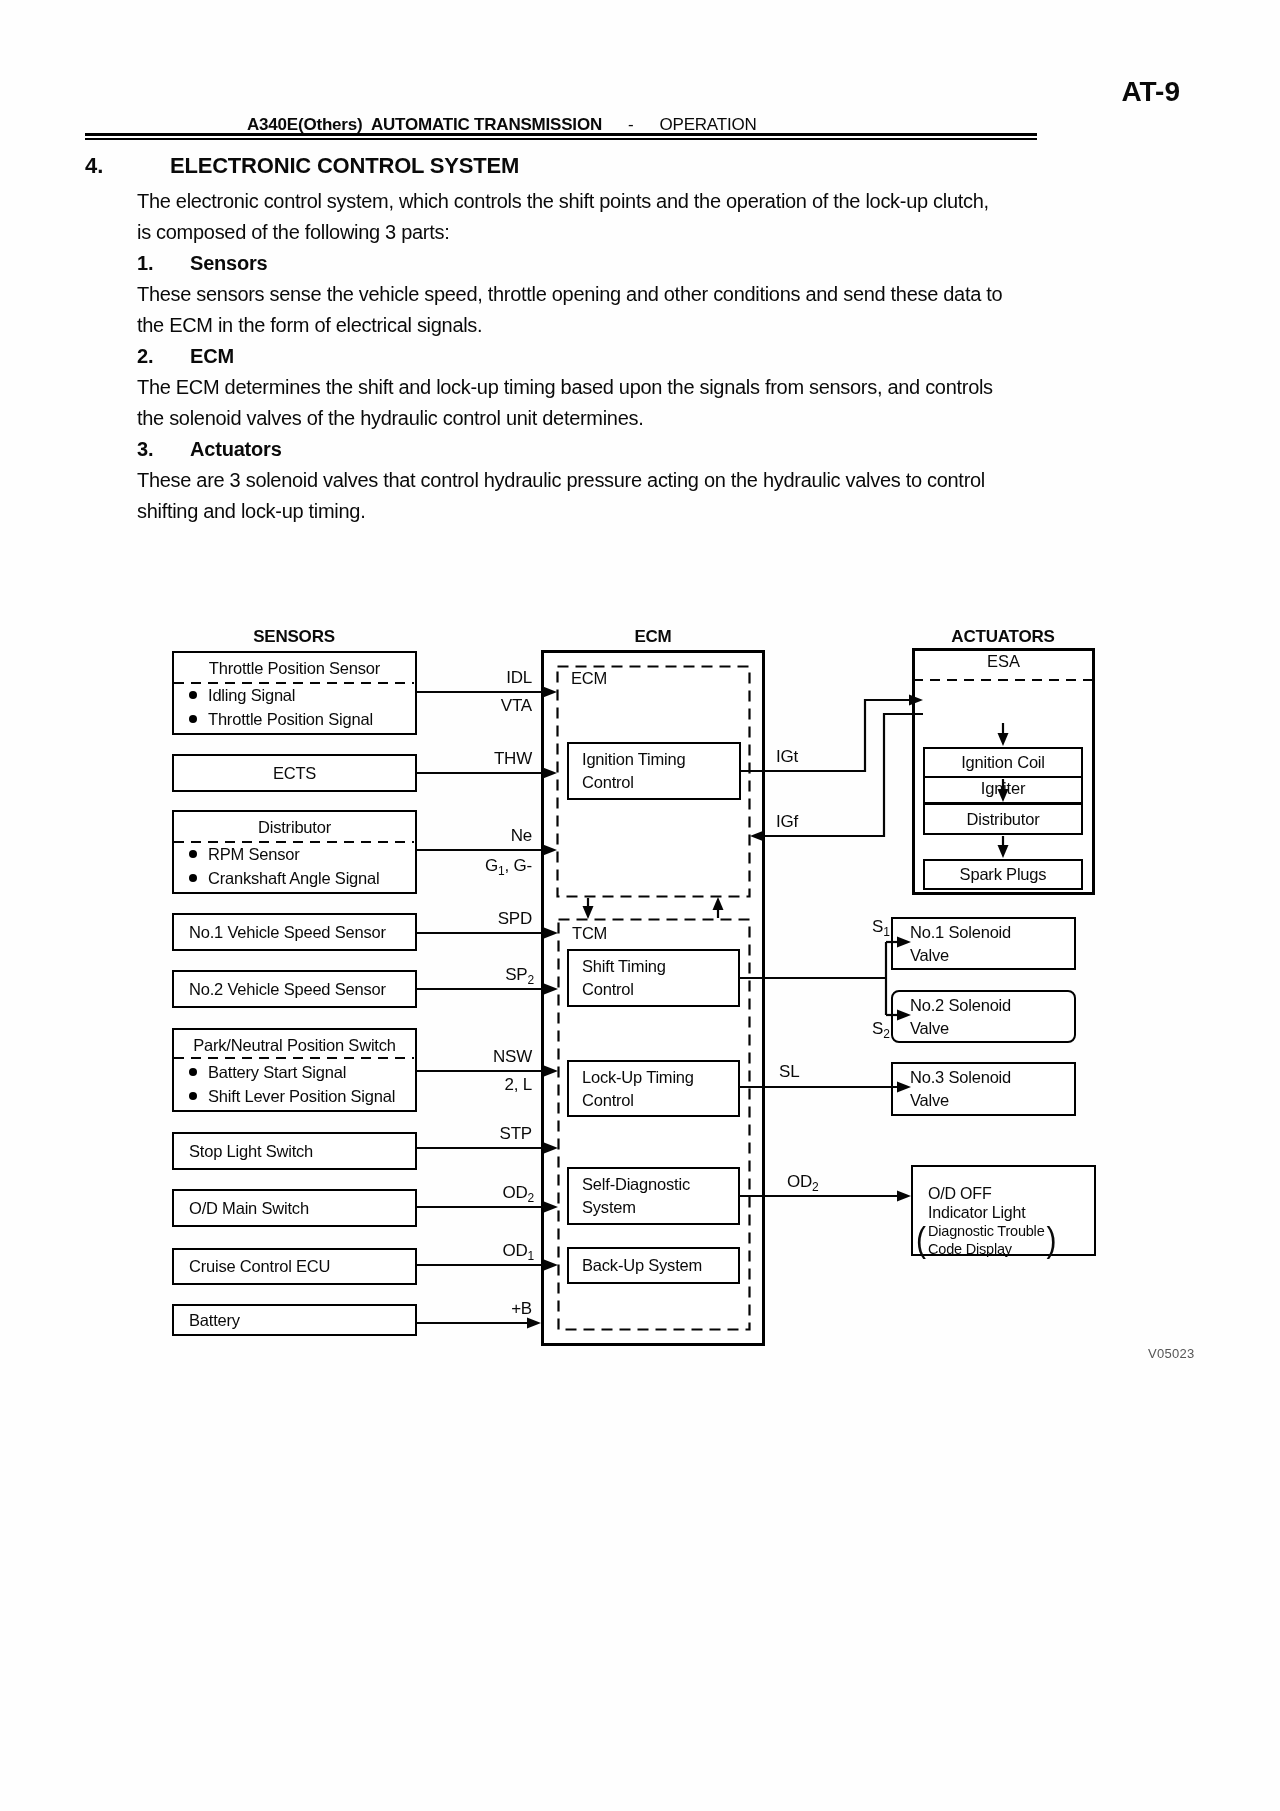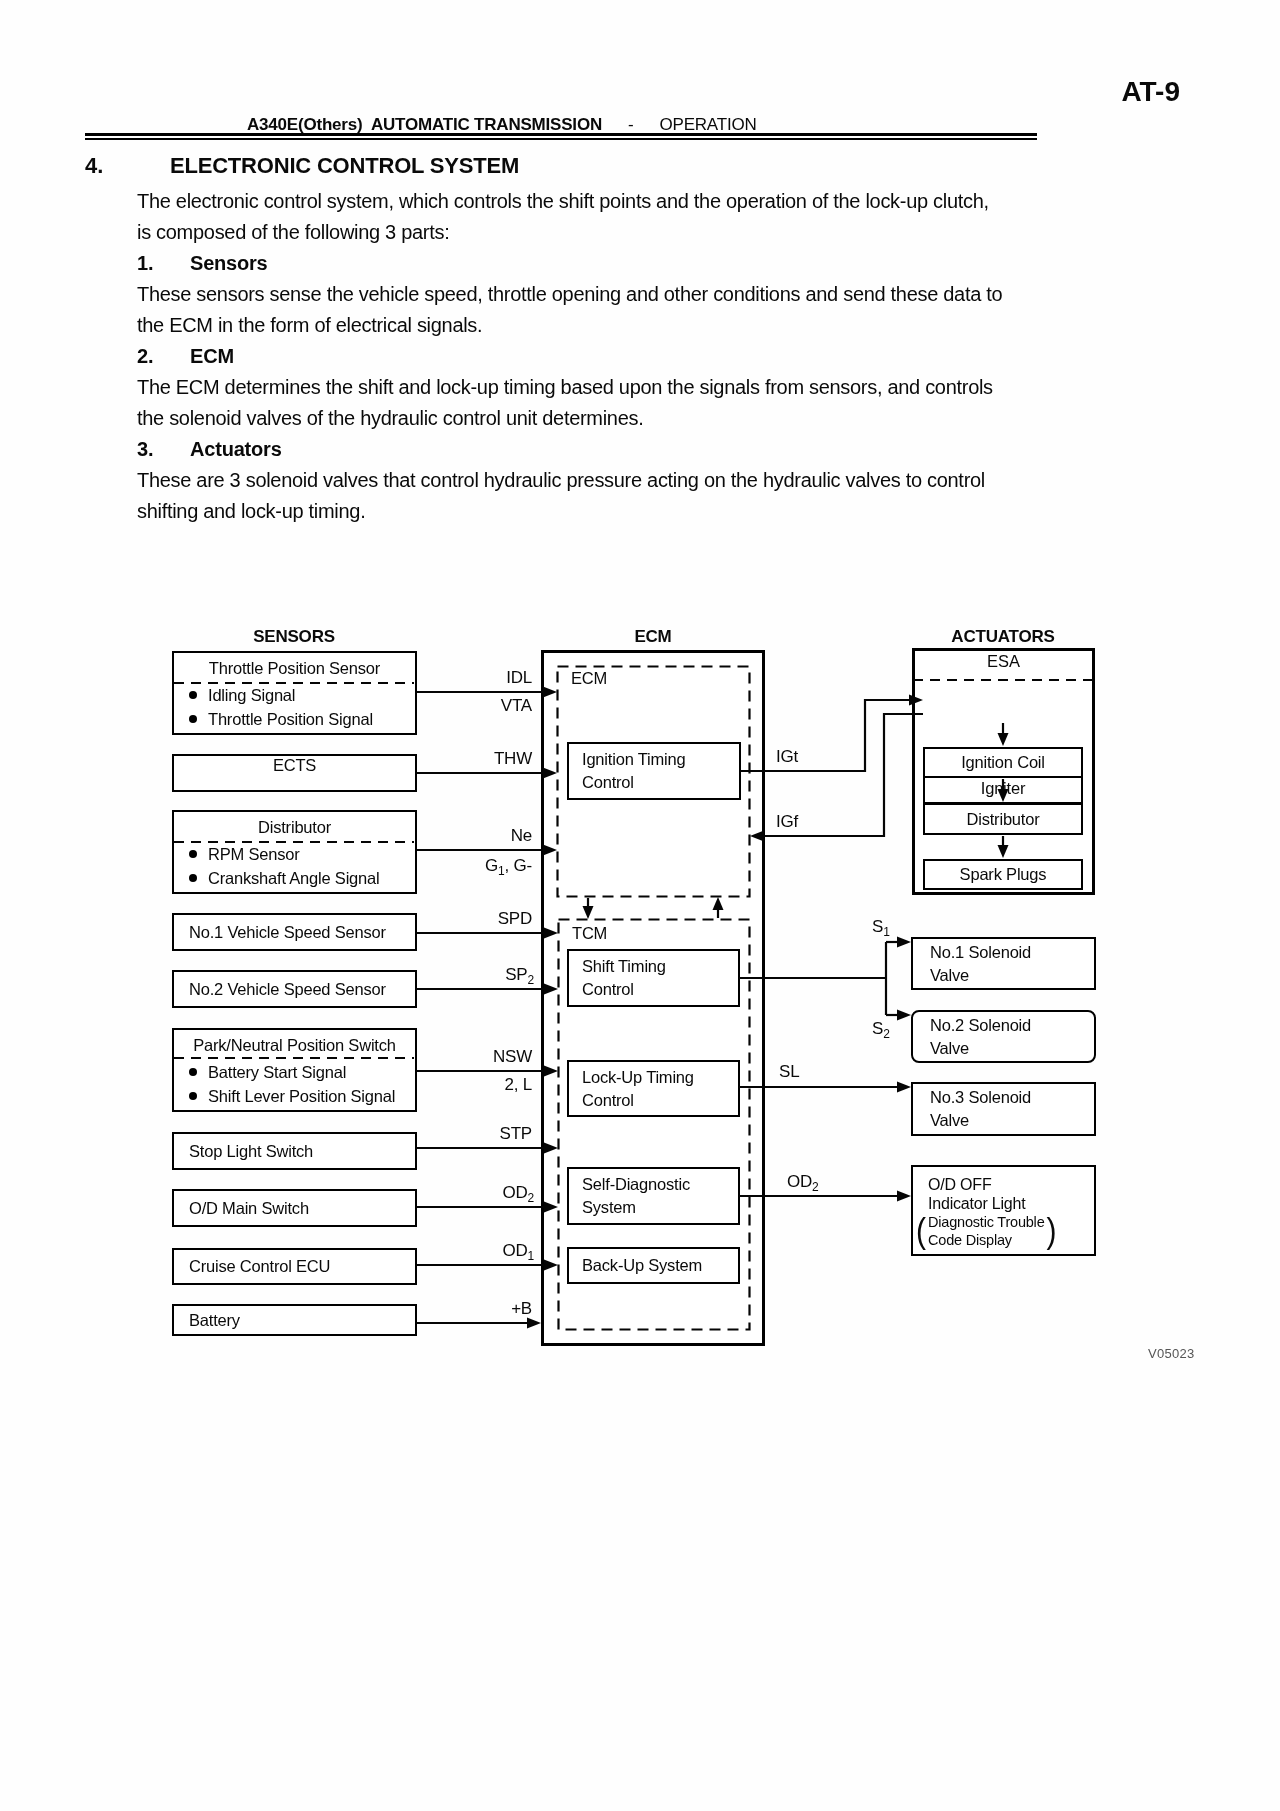--- a/index.html
+++ b/index.html
@@ -17,33 +17,33 @@
   .hnum{position:absolute;left:85px;font-size:22px;font-weight:bold;}
   .htitle{position:absolute;left:170px;font-size:22px;font-weight:bold;letter-spacing:-0.2px;white-space:nowrap;}
   .snum{position:absolute;left:137px;font-size:20px;font-weight:bold;}
   .stitle{position:absolute;left:190px;font-size:20px;font-weight:bold;letter-spacing:-0.2px;white-space:nowrap;}
   
   .colhdr{position:absolute;top:627px;font-size:17px;font-weight:bold;text-align:center;letter-spacing:-0.2px;}
   
   .sbox{position:absolute;left:172px;width:245px;background:#fff;border:2.5px solid #000;box-sizing:border-box;font-size:16.5px;letter-spacing:-0.2px;}
   .sbox .sbt{height:30px;display:flex;align-items:center;justify-content:center;}
   .sbox.single{display:flex;align-items:center;padding-left:15px;}
-  .sbox.centered{display:flex;align-items:flex-start;justify-content:center;padding-left:0;}
+  .sbox.centered{display:flex;align-items:center;justify-content:center;padding-left:0;}
   .brow{height:24px;display:flex;align-items:center;padding-left:15px;}
   .dot{width:8px;height:8px;border-radius:50%;background:#000;margin-right:11px;flex:0 0 auto;}
   .outerbox{position:absolute;background:#fff;border:3px solid #000;box-sizing:border-box;}
   .blk{position:absolute;background:#fff;border:2.2px solid #000;box-sizing:border-box;font-size:16.5px;letter-spacing:-0.2px;padding:4px 0 0 13px;line-height:23px;}
   .blk.singleline{display:flex;align-items:center;padding:0 0 0 13px;}
   .inlabel{position:absolute;font-size:16.5px;letter-spacing:-0.2px;}
   .esatitle{position:absolute;left:912px;top:652px;width:183px;text-align:center;font-size:16.5px;}
   .abox{position:absolute;left:923px;width:160px;height:31px;background:#fff;border:2.2px solid #000;box-sizing:border-box;display:flex;align-items:center;justify-content:center;font-size:16.5px;letter-spacing:-0.2px;}
-  .sol{position:absolute;left:911px;width:185px;background:#fff;border:2.5px solid #000;box-sizing:border-box;font-size:16.5px;letter-spacing:-0.2px;padding:2px 0 0 17px;line-height:23px;margin-top:20px;}
+  .sol{position:absolute;left:891px;width:185px;background:#fff;border:2.5px solid #000;box-sizing:border-box;font-size:16.5px;letter-spacing:-0.2px;padding:2px 0 0 17px;line-height:23px;}
   #odoff-box{position:absolute;left:911px;top:1165px;width:185px;height:91px;background:#fff;border:2.5px solid #000;box-sizing:border-box;}
   .odl{padding-left:15px;font-size:16px;line-height:19px;letter-spacing:-0.2px;}
-  .odl.first{margin-top:8px;}
+  .odl.first{margin-top:17px;}
   .parrow{display:flex;align-items:center;padding-left:3px;margin-top:1px;}
   .par{font-size:30px;line-height:34px;font-weight:normal;transform:scaleY(1.15);}
   .pline{font-size:14.5px;line-height:17.5px;margin-left:2px;margin-right:2px;letter-spacing:-0.2px;}
   
   .sig{position:absolute;font-size:17px;letter-spacing:-0.2px;white-space:nowrap;}
   .sig .sub{font-size:12px;vertical-align:-4px;}
   #figcode{position:absolute;left:1148px;top:1346px;font-size:13px;color:#555;letter-spacing:0.3px;}
   #wires{position:absolute;left:0;top:0;pointer-events:none;}
 </style>
 </head>

